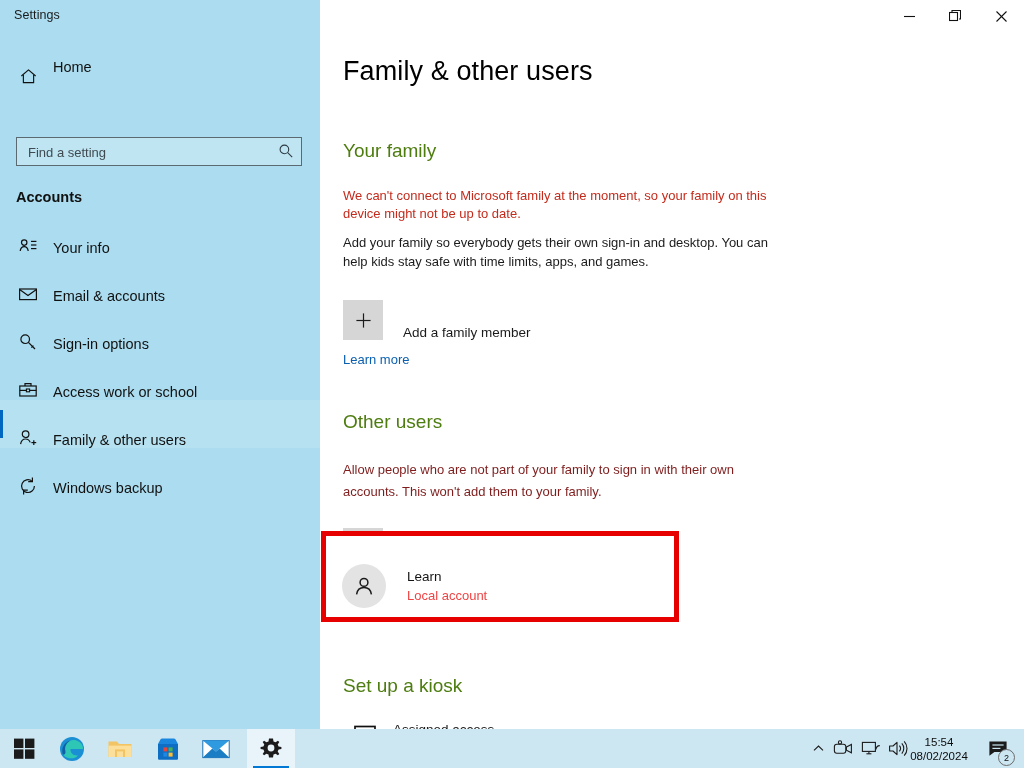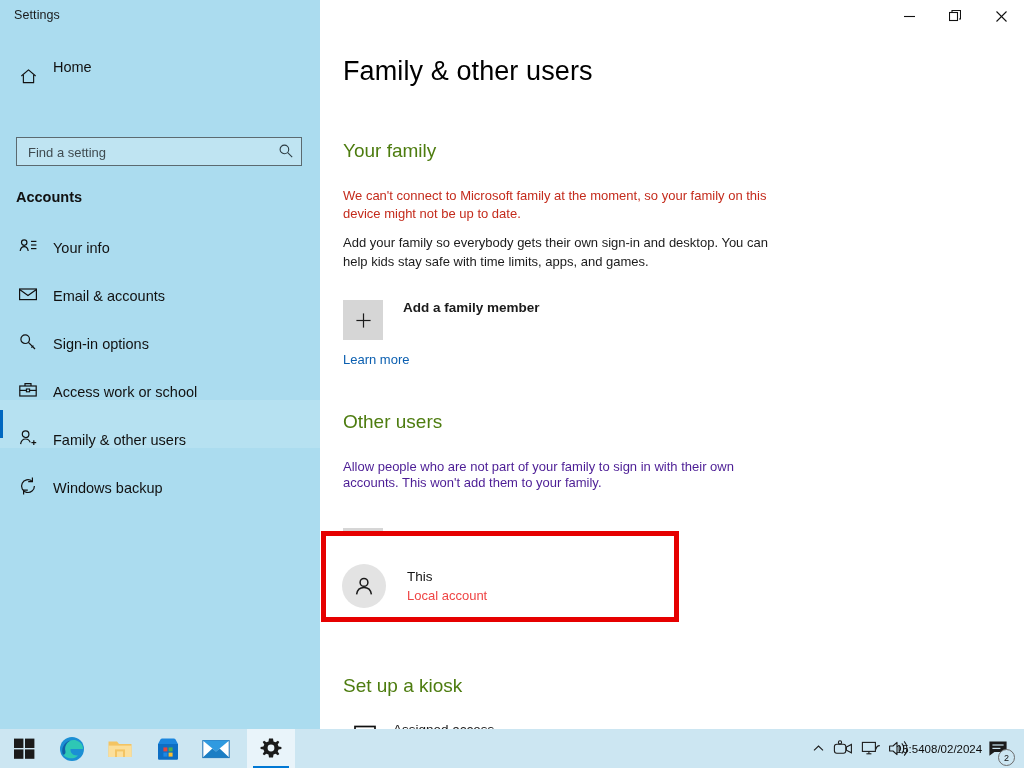--- a/index.html
+++ b/index.html
@@ -187,30 +187,29 @@
     width: 440px;
     font-size: 13px;
     line-height: 19px;
     color: #1b1b1b;
   }
   #other-desc {
     position: absolute;
     left: 23px; top: 427px;
     width: 440px;
     font-size: 13px;
-    line-height: 16px;
-    color: #4c1d95;
+    line-height: 22px;
+    color: #7f1d1d;
   }
 
   .add-row {
     position: absolute;
     left: 23px;
     display: flex;
-    align-items: flex-start;
-    font-weight: bold;
+    align-items: flex-end;
   }
   #add-family-row { top: 268px; }
   #add-someone-row { top: 496px; }
   .plus-box {
     width: 40px; height: 40px;
     background: #D6D6D6;
     display: flex; align-items: center; justify-content: center;
   }
   .add-label {
     margin-left: 20px;
@@ -326,21 +325,21 @@
     display: flex; align-items: center; justify-content: center;
   }
   #tray-chevron { left: 806px; width: 24px; }
   #tray-meet   { left: 830px; width: 26px; }
   #tray-network{ left: 857px; width: 28px; }
   #tray-volume { left: 885px; width: 26px; }
   #clock {
     position: absolute;
     left: 905px; top: 0;
     width: 68px; height: 39px;
-    display: flex; flex-direction: row;
+    display: flex; flex-direction: column;
     align-items: center; justify-content: center;
   }
   #clock-time {
     font-size: 11.5px; color: #0d0d0d; line-height: 14px;
   }
   #clock-date {
     font-size: 11.5px; color: #0d0d0d; line-height: 14px;
   }
   #tray-notify {
     position: absolute;
@@ -528,21 +527,21 @@
       <div id="account-highlight"></div>
 
       <div id="account-row">
         <span id="account-avatar">
           <svg width="24" height="24" viewBox="0 0 24 24">
             <circle cx="12" cy="8.4" r="3.9" fill="none" stroke="#1b1b1b" stroke-width="1.5"></circle>
             <path d="M4.6 20.4 C5.3 15.6 8.4 13.6 12 13.6 C15.6 13.6 18.7 15.6 19.4 20.4" fill="none" stroke="#1b1b1b" stroke-width="1.5"></path>
           </svg>
         </span>
         <span id="account-text">
-          <span id="account-name">This</span>
+          <span id="account-name">Learn</span>
           <span id="account-type">Local account</span>
         </span>
       </div>
 
       <div class="section-head" id="head-kiosk">Set up a kiosk</div>
 
       <div id="kiosk-row">
         <span id="kiosk-icon-wrap">
           <svg width="26" height="26" viewBox="0 0 26 26">
             <rect x="3" y="2.5" width="20" height="13" fill="none" stroke="#111" stroke-width="1.7"></rect>

